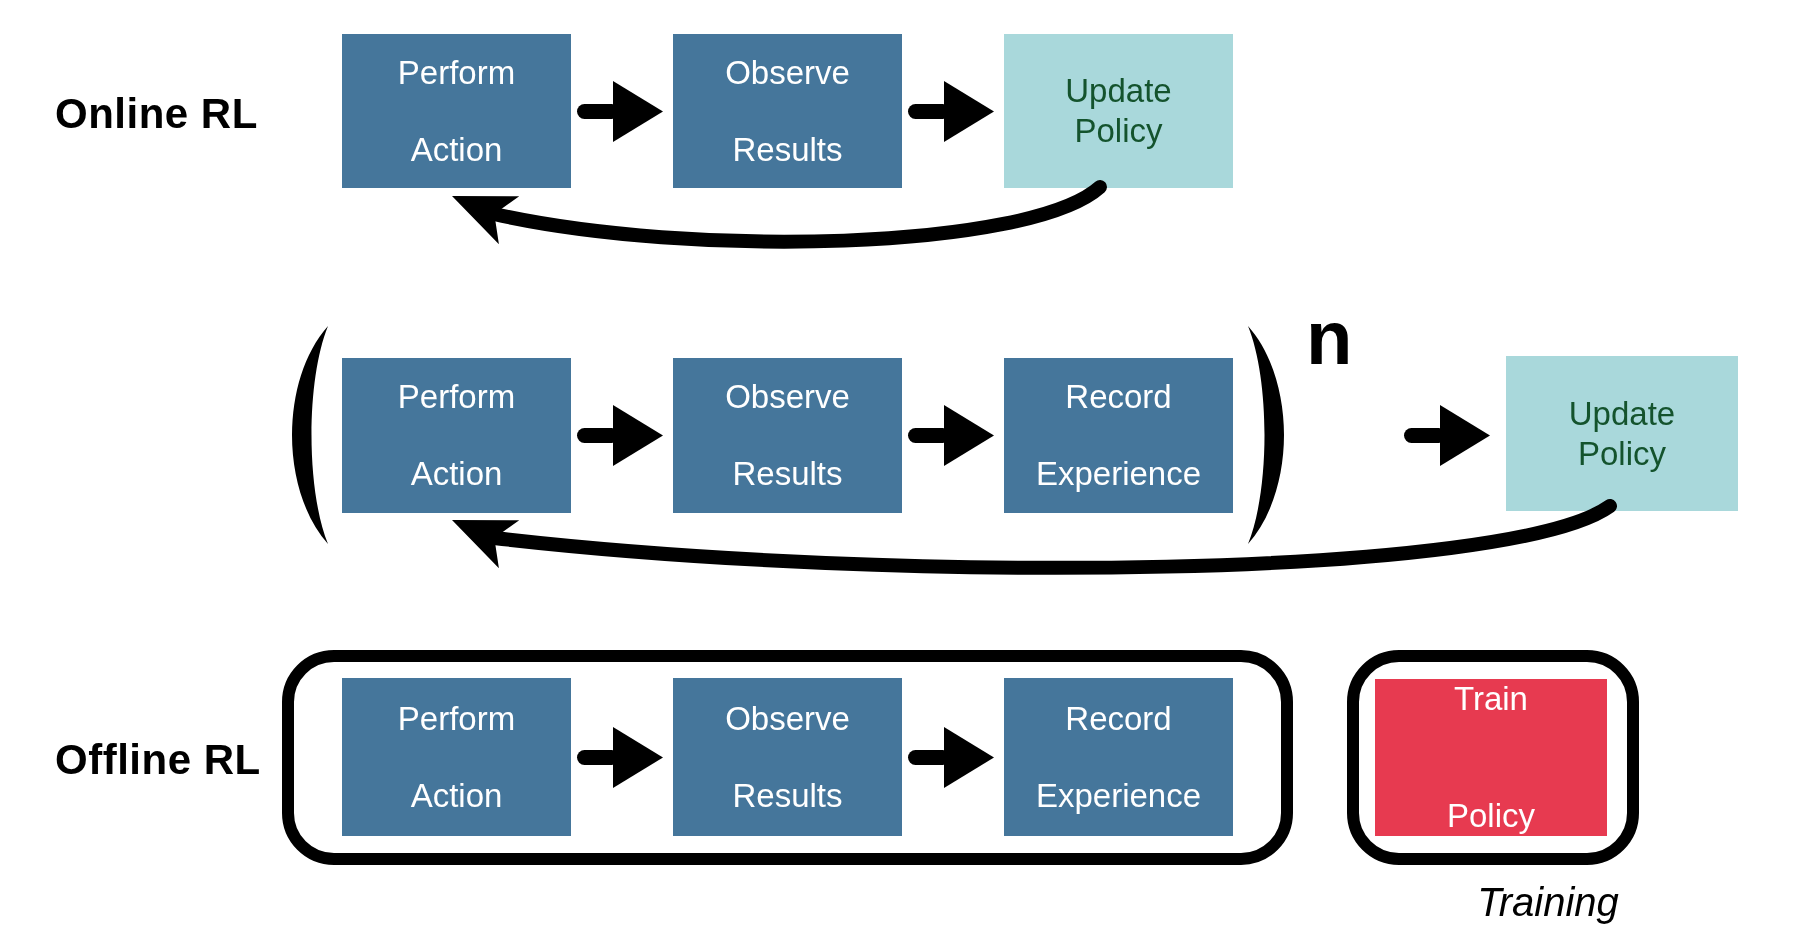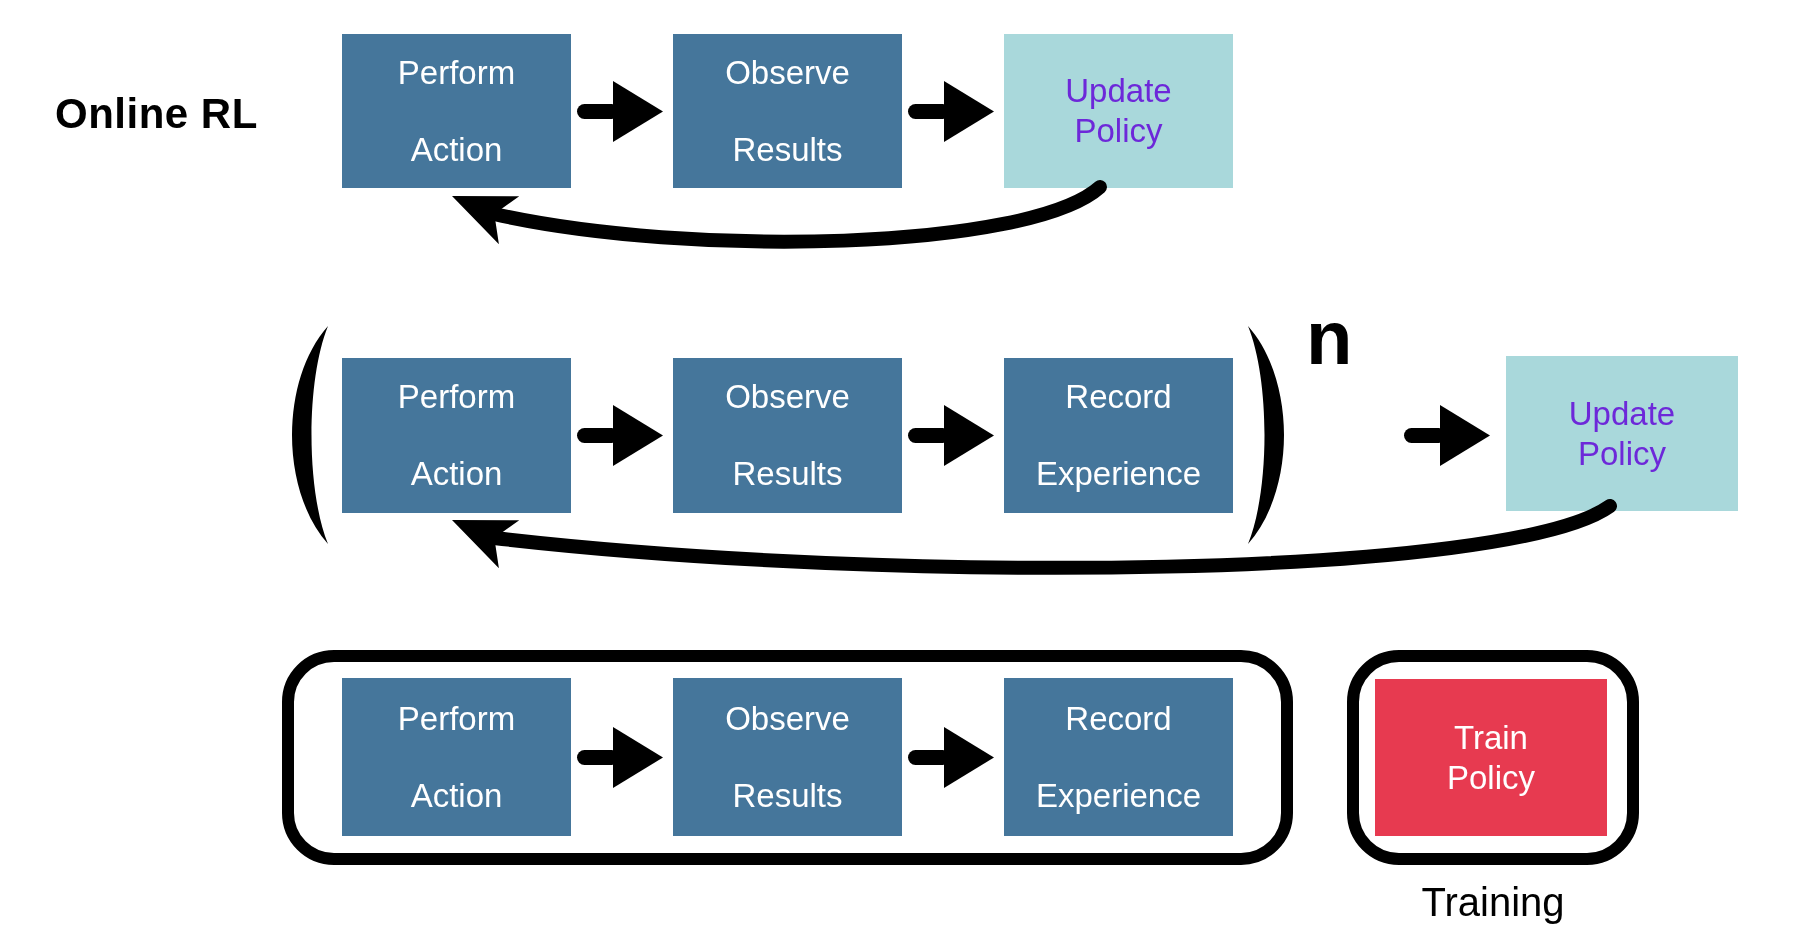--- a/index.html
+++ b/index.html
@@ -13,22 +13,22 @@
     position:absolute;left:55px;width:230px;
     font-size:42px;font-weight:700;letter-spacing:0.5px;
     color:var(--ink,#000);
   }
   .box{
     position:absolute;display:flex;flex-direction:column;
     align-items:center;justify-content:center;
     text-align:center;font-size:33px;line-height:1.2;
   }
   .box.blue{background:var(--box-blue,#45769B);color:#ffffff;gap:37px;}
-  .box.teal{background:var(--box-teal,#A9D8DB);color:#6d28d9;}
-  .box.red{background:var(--box-red,#E73A50);color:#ffffff;}
+  .box.teal{background:var(--box-teal,#A9D8DB);color:#14532d;}
+  .box.red{background:var(--box-red,#E73A50);color:#ffffff;justify-content:space-between;}
   .harrow{position:absolute;width:90px;height:64px;}
   .harrow rect,.harrow polygon{fill:var(--ink,#000);}
   .paren{position:absolute;width:72px;height:226px;}
   .paren path{fill:var(--ink,#000);}
   .exponent{
     position:absolute;left:1306px;top:300px;
     font-size:76px;font-weight:600;line-height:1;color:var(--ink,#000);
   }
   .group-rect{
     position:absolute;border:12px solid var(--ink,#000);
@@ -41,20 +41,21 @@
   .loops{position:absolute;left:0;top:0;width:1800px;height:948px;pointer-events:none;}
   .loops path{fill:none;stroke:var(--ink,#000);stroke-width:14;stroke-linecap:round;}
   .loops polygon{fill:var(--ink,#000);}
 </style>
 </head>
 <body style="--box-blue: #45769B; --box-teal: #A9D8DB; --box-red: #E73A50; --ink: #000000;">
 
 <div class="canvas">
 
   <div class="row-label" style="top:90px;">Online RL</div>
+  <div class="row-label" style="top:736px;">Offline RL</div>
 
   <div class="box blue" style="left:342px;top:34px;width:229px;height:154px;">
     <span>Perform</span>
     <span>Action</span>
   </div>
   <svg class="harrow" style="left:575px;top:79px;" viewBox="0 0 90 64">
     <rect x="2" y="25" width="42" height="15" rx="7.5"></rect>
       <polygon points="38,2 88,32.5 38,63"></polygon>
   </svg>
   <div class="box blue" style="left:673px;top:34px;width:229px;height:154px;">
@@ -127,21 +128,21 @@
     <span>Record</span>
     <span>Experience</span>
   </div>
 
   <div class="group-rect" style="left:1347px;top:650px;width:292px;height:215px;"></div>
   <div class="box red" style="left:1375px;top:679px;width:232px;height:157px;">
     <span>Train</span>
     <span>Policy</span>
   </div>
 
-  <div class="caption" style="left:1493px;">Training</div>
+  <div class="caption" style="left:1548px;font-style:italic;">Training</div>
 
   <svg class="loops" viewBox="0 0 1800 948">
     <g>
       <path d="M 1100 187 C 1030 250 690 258 494 214"></path>
       <polygon points="0,0 62,-26 46,0 62,26" transform="translate(452,196) rotate(23)"></polygon>
     </g>
     <g>
       <path d="M 1610 506 C 1510 578 900 585 494 538"></path>
       <polygon points="0,0 62,-26 46,0 62,26" transform="translate(452,520) rotate(23)"></polygon>
     </g>

